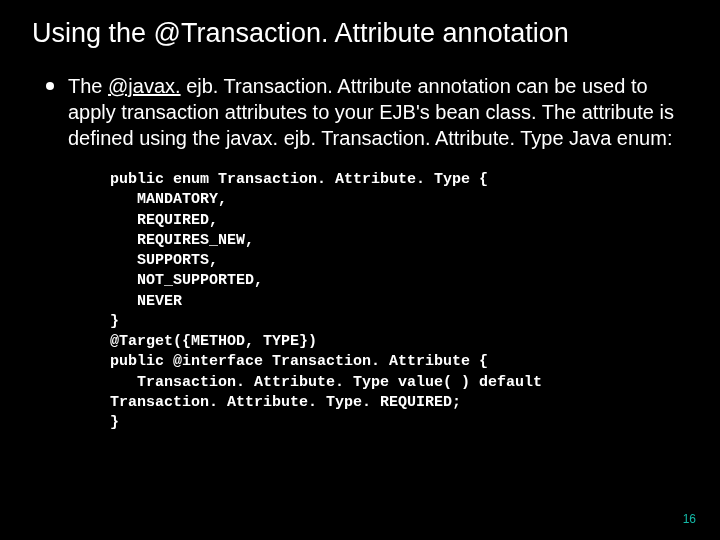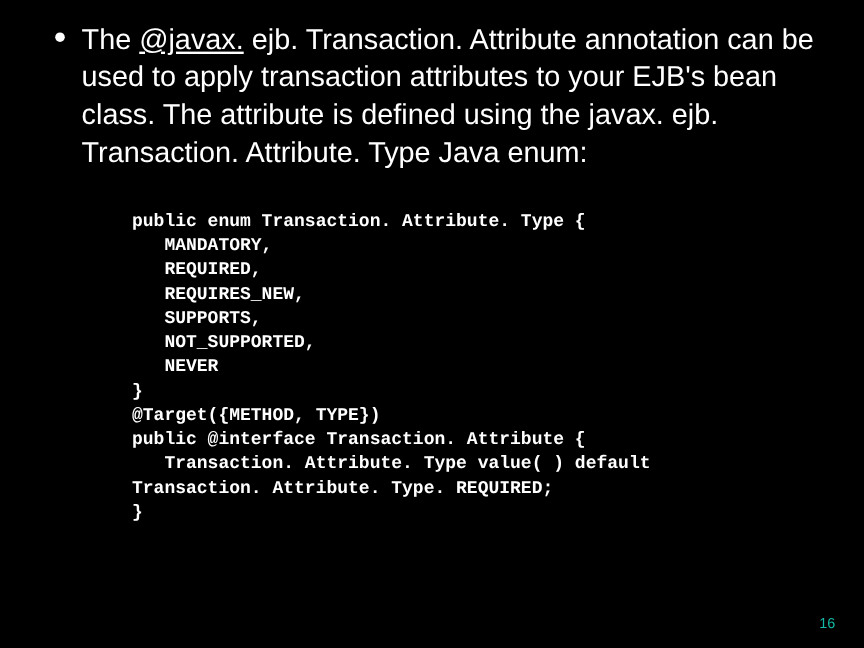--- a/index.html
+++ b/index.html
@@ -29,45 +29,46 @@
   }
   .bullet {
     width: 8px;
     height: 8px;
     background: #fff;
     border-radius: 50%;
     flex: 0 0 auto;
     margin-top: 9px;
   }
   .body-text {
-    font-size: 24px;
+    font-size: 20px;
     line-height: 1.3;
   }
   .underline { text-decoration: underline; }
   .code-block {
     font-family: "Courier New", Courier, monospace;
     font-size: 15px;
     font-weight: bold;
     white-space: pre;
     line-height: 1.35;
-    margin-top: 32px;
+    margin-top: 19px;
     margin-left: 82px;
   }
   .page-number {
     position: absolute;
     bottom: 14px;
     right: 24px;
     font-size: 12px;
     color: #14b8a6;
   }
 </style>
 </head>
 <body>
 
 <div class="slide">
+  <h1 class="title">Using the @Transaction. Attribute annotation</h1>
 
   <div class="body-row">
     <span class="bullet"></span>
     <p class="body-text">
       <span>The </span><span class="underline">@javax.</span><span> ejb. Transaction. Attribute annotation can be used to apply transaction attributes to your EJB's bean class. The attribute is defined using the javax. ejb. Transaction. Attribute. Type Java enum:</span>
     </p>
   </div>
 
   <pre class="code-block">public enum Transaction. Attribute. Type {
    MANDATORY,

